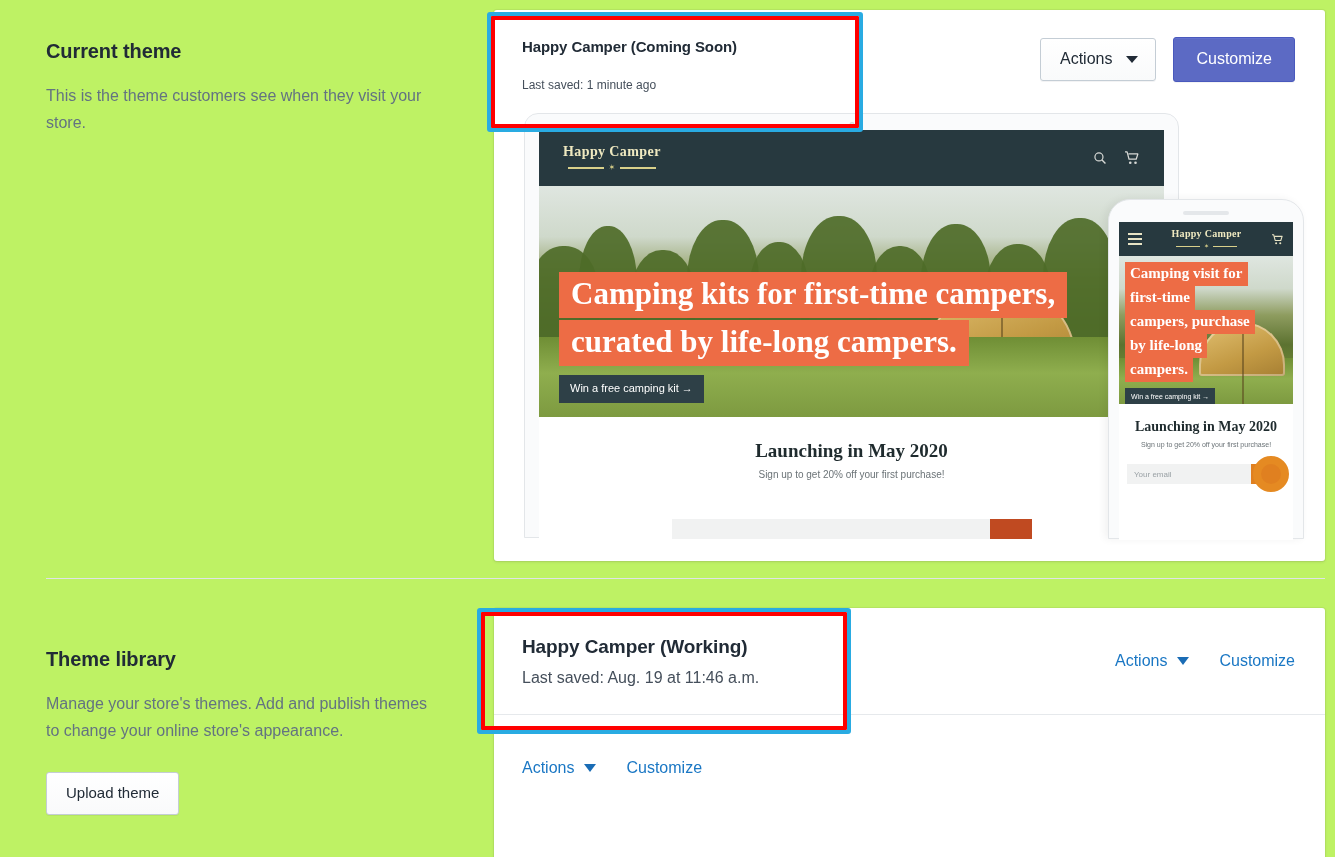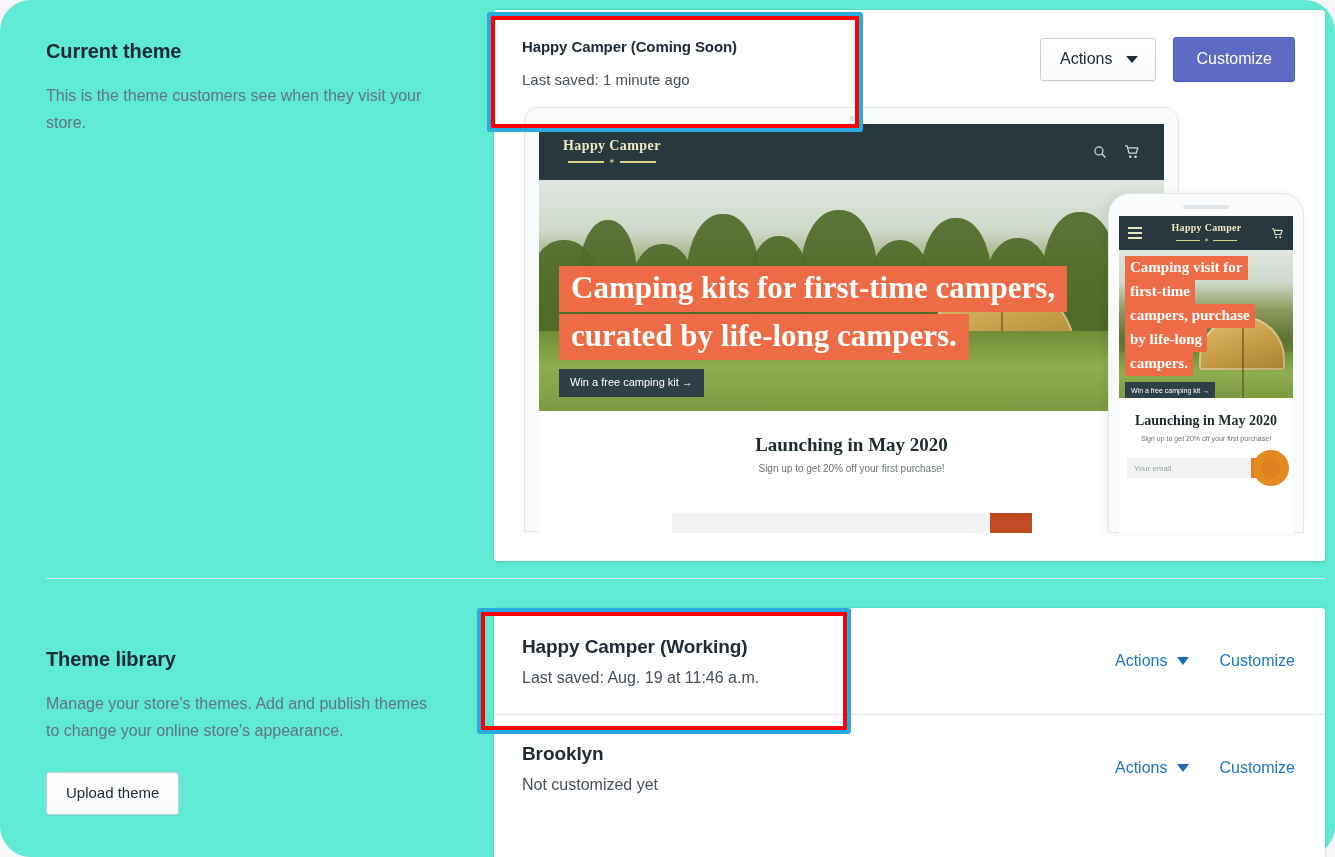--- a/index.html
+++ b/index.html
@@ -2,21 +2,21 @@
 <html><head>
 <meta charset="utf-8">
 <style>
   * { box-sizing: border-box; margin: 0; padding: 0; }
   html, body {
     width: 1335px; height: 857px;
     background: #f4f6f8;
     font-family: "Liberation Sans", sans-serif;
     overflow: hidden;
   }
-  .page { position: relative; width: 1335px; height: 857px; background: #5eead4; border-radius: 31px; }
+  .page { position: relative; width: 1335px; height: 857px; background: #bef264; }
 
   
   .leftcol { position: absolute; left: 46px; width: 400px; }
   .sec-title {
     font-size: 20px; font-weight: 700; color: #212b36;
     letter-spacing: -.1px; line-height: 26px;
   }
   .sec-desc {
     margin-top: 18px; font-size: 16px; color: #637381;
     line-height: 27px; max-width: 392px;
@@ -51,21 +51,21 @@
   
   .theme-head {
     display: flex; align-items: flex-start; justify-content: space-between;
     padding: 24px 30px 0 28px;
   }
   .theme-name {
     font-size: 15px; font-weight: 700; color: #212b36;
     line-height: 26px; letter-spacing: -.1px;
   }
   .theme-sub {
-    margin-top: 9px; font-size: 15px; color: #454f5b; line-height: 21px;
+    margin-top: 15px; font-size: 12px; color: #454f5b; line-height: 21px;
   }
   .head-actions { display: flex; align-items: center; gap: 17px; padding-top: 3px; }
 
   .btn-actions {
     display: inline-flex; align-items: center; gap: 14px;
     padding: 11px 17px 12px 19px;
     background: linear-gradient(180deg,#ffffff,#f9fafb);
     border: 1px solid #c4cdd5; border-radius: 3px;
     box-shadow: 0 1px 0 rgba(22,29,37,.05);
     font-size: 16px; color: #212b36; line-height: 18px; cursor: pointer;
@@ -405,24 +405,20 @@
       <div class="row-actions">
         <button class="link-btn">
           <span>Actions</span>
           <span class="caret-blue"></span>
         </button>
         <button class="link-btn">Customize</button>
       </div>
     </div>
 
     <div class="lib-row">
-      <div>
-        <div class="lib-name">Brooklyn</div>
-        <div class="lib-sub">Not customized yet</div>
-      </div>
       <div class="row-actions">
         <button class="link-btn">
           <span>Actions</span>
           <span class="caret-blue"></span>
         </button>
         <button class="link-btn">Customize</button>
       </div>
     </div>
 
   </div>

